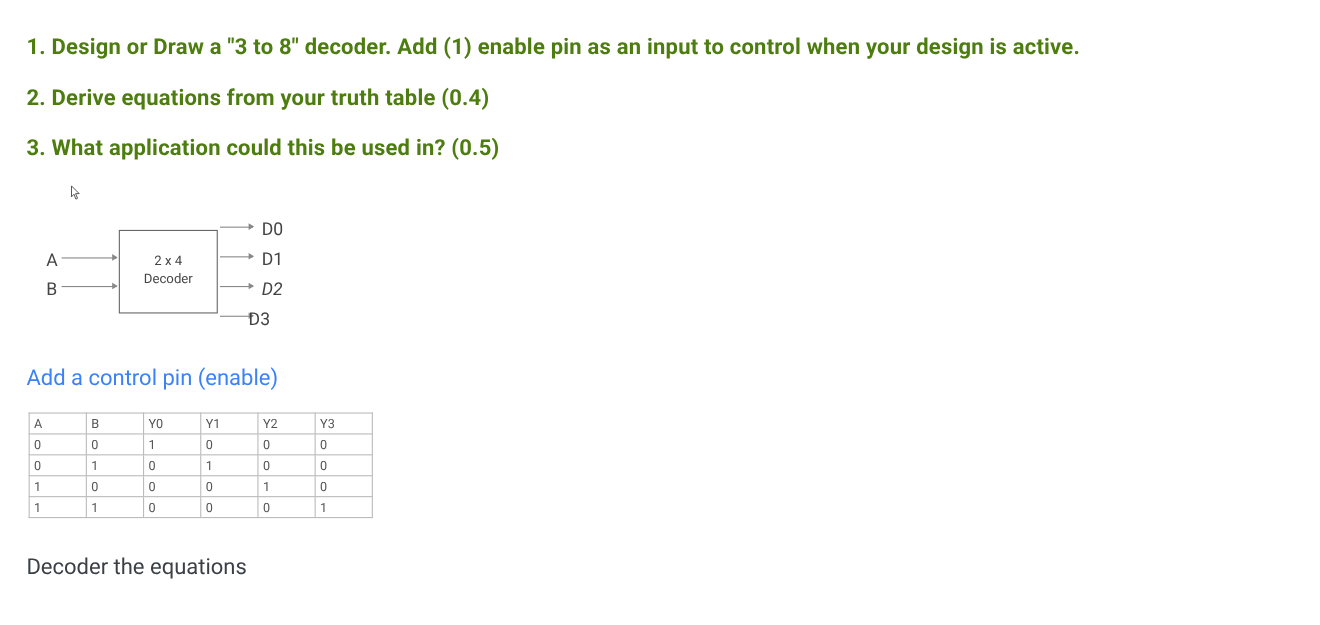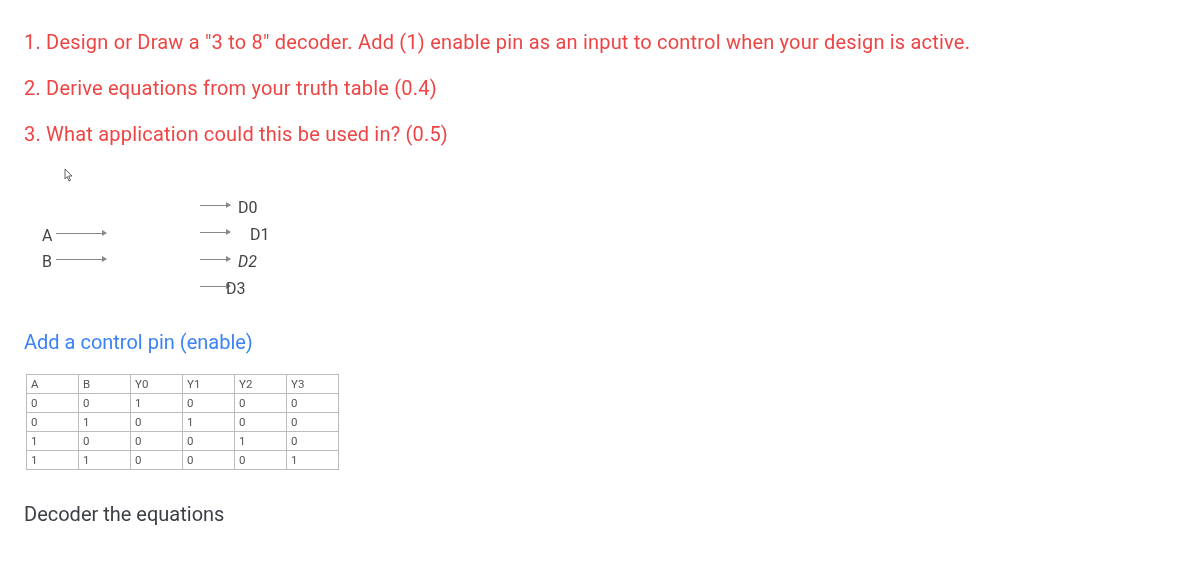--- a/index.html
+++ b/index.html
@@ -8,24 +8,24 @@
       background: #ffffff;
       color: #374151;
       padding: 30px 24px;
       width: 1200px;
       height: 568px;
       position: relative;
       overflow: hidden;
     }
     .question-line {
       font-size: 20px;
-      font-weight: 400;
+      font-weight: 700;
       letter-spacing: 0.01em;
       margin-bottom: 22px;
-      color: #ef4444;
+      color: #4d7c0f;
     }
     .cursor {
       font-size: 10px;
       color: #666;
       margin-left: 40px;
       margin-bottom: 2px;
     }
     
     .diagram {
       position: relative;
@@ -108,28 +108,32 @@
   </svg>
 </div>
 
 <div class="diagram">
   <span class="io-label" style="left:18px; top:36px;">A</span>
   <span class="io-label" style="left:18px; top:62px;">B</span>
 
   <div class="arrow-line" style="left:32px; top:43px; width:50px;"></div>
   <div class="arrow-line" style="left:32px; top:69px; width:50px;"></div>
 
+  <div class="decoder-box">
+    <div>2 x 4</div>
+    <div>Decoder</div>
+  </div>
 
   <div class="arrow-line" style="left:176px; top:15px; width:30px;"></div>
   <div class="arrow-line" style="left:176px; top:42px; width:30px;"></div>
   <div class="arrow-line" style="left:176px; top:69px; width:30px;"></div>
   <div class="arrow-line" style="left:176px; top:96px; width:30px;"></div>
 
   <span class="io-label" style="left:214px; top:8px;">D0</span>
-  <span class="io-label" style="left:226px; top:35px;">D1</span>
+  <span class="io-label" style="left:214px; top:35px;">D1</span>
   <span class="io-label" style="left:214px; top:62px;font-style:italic;">D2</span>
   <span class="io-label" style="left:202px; top:89px;">D3</span>
 </div>
 
 <div class="subheading">Add a control pin (enable)</div>
 
 <table class="truth-table">
   <thead>
     <tr>
       <th>A</th>

